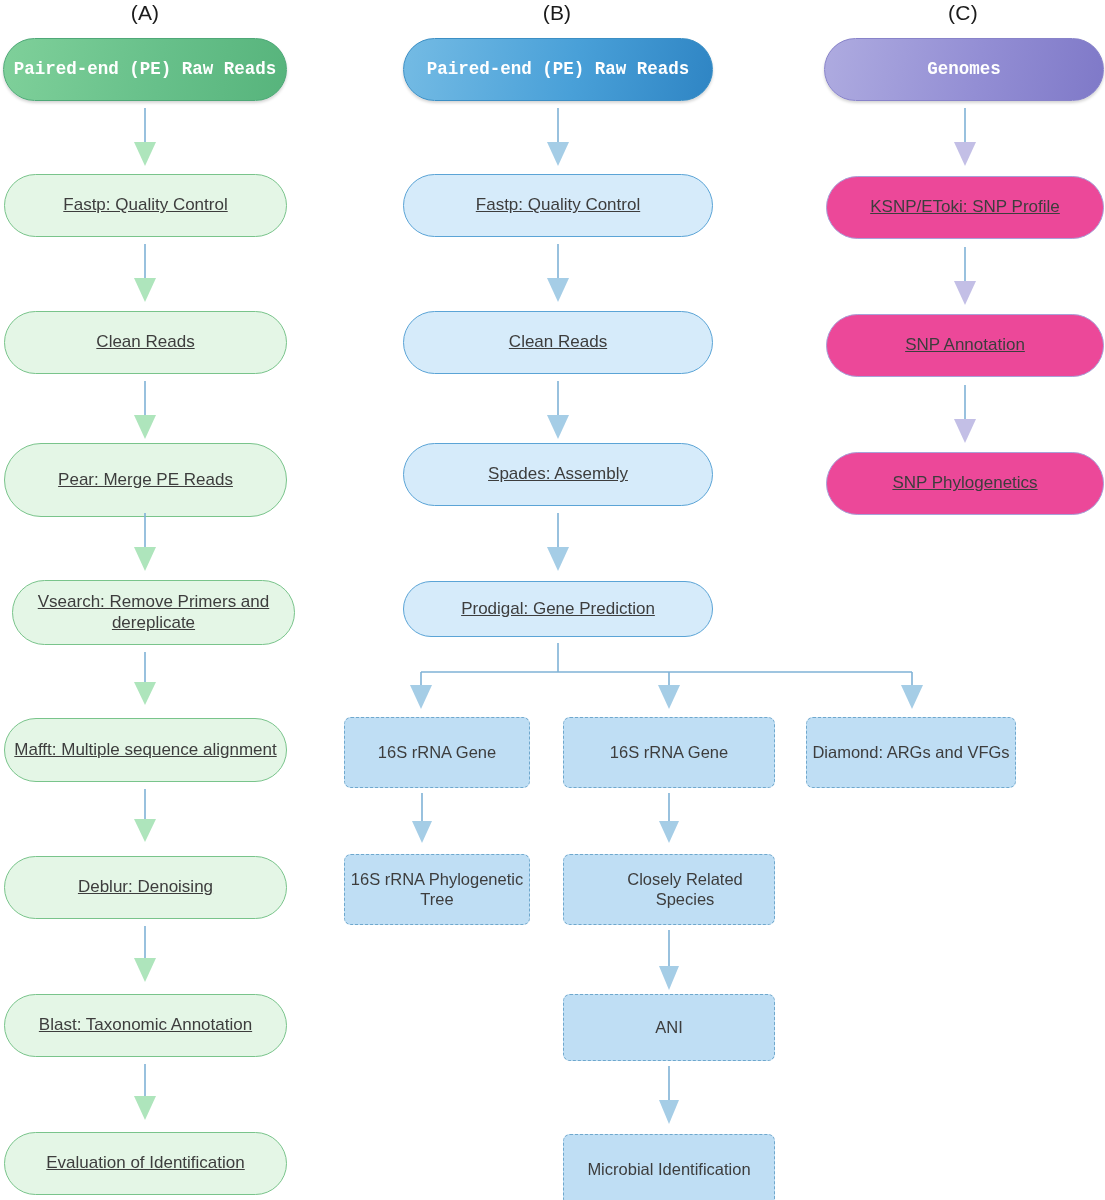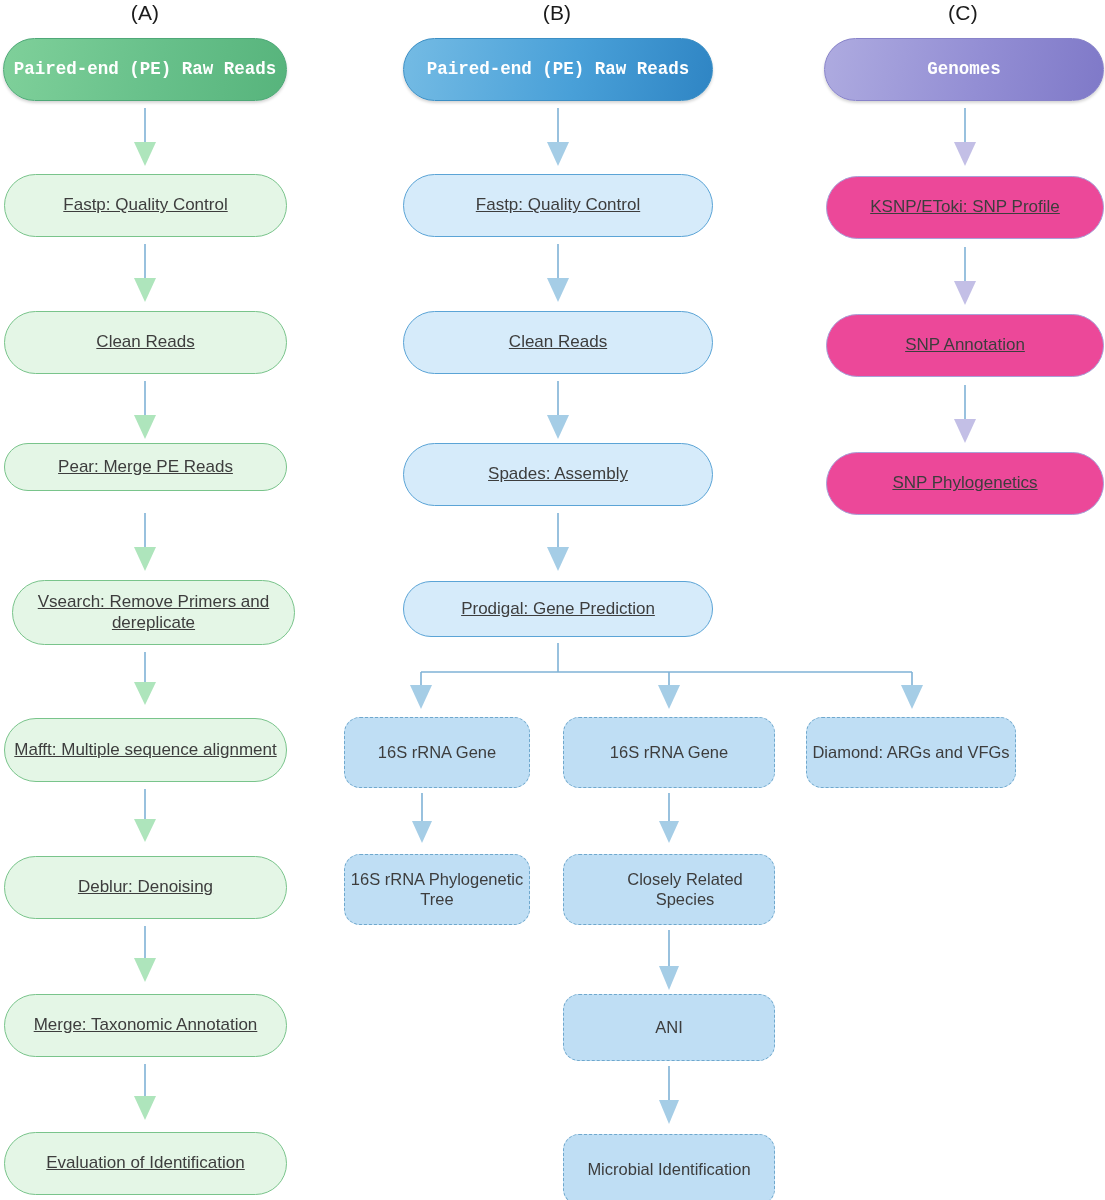--- a/index.html
+++ b/index.html
@@ -35,21 +35,21 @@
   .g-arrow{fill:#aee5bc;stroke:none;}
 
   
   .b-head{
     background:linear-gradient(100deg,#74bbe4 0%,#49a0d8 55%,#2f85c4 100%);
     border-color:#3c8fc4;
   }
   .b-step{background:#d6ebfa;border-color:#5ba4d6;color:#3d3d3d;}
   .b-arrow{fill:#a5cde6;stroke:none;}
   .b-dash{
-    background:#bfdef4;border:1.8px dashed #6fa8cd;border-radius:16px;
+    background:#bfdef4;border:1.8px dashed #6fa8cd;border-radius:7px;
     font-size:16.5px;color:#3d3d3d;
   }
 
   
   .p-head{
     background:linear-gradient(100deg,#aeabe0 0%,#938ed4 55%,#7f79c8 100%);
     border-color:#8883c9;
   }
   .p-step{background:#ec4899;border-color:#a7a1d8;color:#3d3d3d;}
   .p-arrow{fill:#c3bfe6;stroke:none;}
@@ -75,21 +75,21 @@
 <svg class="connector" style="left:132px;top:244px;" width="26" height="62">
   <line class="cline" x1="13" y1="0" x2="13" y2="36" stroke="#aee5bc" stroke-width="4"></line>
   <polygon class="g-arrow" points="2,34 24,34 13,58"></polygon>
 </svg>
 <div class="node pill step g-step" style="left:4px;top:311px;width:283px;height:63px;">Clean Reads</div>
 
 <svg class="connector" style="left:132px;top:381px;" width="26" height="62">
   <line class="cline" x1="13" y1="0" x2="13" y2="36" stroke="#aee5bc" stroke-width="4"></line>
   <polygon class="g-arrow" points="2,34 24,34 13,58"></polygon>
 </svg>
-<div class="node pill step g-step" style="left:4px;top:443px;width:283px;height:48px;">Pear: Merge PE Reads</div>
+<div class="node pill step g-step" style="left:4px;top:443px;width:283px;height:74px;">Pear: Merge PE Reads</div>
 
 <svg class="connector" style="left:132px;top:513px;" width="26" height="62">
   <line class="cline" x1="13" y1="0" x2="13" y2="36" stroke="#aee5bc" stroke-width="4"></line>
   <polygon class="g-arrow" points="2,34 24,34 13,58"></polygon>
 </svg>
 <div class="node pill step g-step" style="left:12px;top:580px;width:283px;height:65px;">Vsearch: Remove Primers and dereplicate</div>
 
 <svg class="connector" style="left:132px;top:652px;" width="26" height="56">
   <line class="cline" x1="13" y1="0" x2="13" y2="32" stroke="#aee5bc" stroke-width="4"></line>
   <polygon class="g-arrow" points="2,30 24,30 13,53"></polygon>
@@ -99,21 +99,21 @@
 <svg class="connector" style="left:132px;top:789px;" width="26" height="56">
   <line class="cline" x1="13" y1="0" x2="13" y2="32" stroke="#aee5bc" stroke-width="4"></line>
   <polygon class="g-arrow" points="2,30 24,30 13,53"></polygon>
 </svg>
 <div class="node pill step g-step" style="left:4px;top:856px;width:283px;height:63px;">Deblur: Denoising</div>
 
 <svg class="connector" style="left:132px;top:926px;" width="26" height="60">
   <line class="cline" x1="13" y1="0" x2="13" y2="34" stroke="#aee5bc" stroke-width="4"></line>
   <polygon class="g-arrow" points="2,32 24,32 13,56"></polygon>
 </svg>
-<div class="node pill step g-step" style="left:4px;top:994px;width:283px;height:63px;">Merge: Taxonomic Annotation</div>
+<div class="node pill step g-step" style="left:4px;top:994px;width:283px;height:63px;">Blast: Taxonomic Annotation</div>
 
 <svg class="connector" style="left:132px;top:1064px;" width="26" height="60">
   <line class="cline" x1="13" y1="0" x2="13" y2="34" stroke="#aee5bc" stroke-width="4"></line>
   <polygon class="g-arrow" points="2,32 24,32 13,56"></polygon>
 </svg>
 <div class="node pill step g-step" style="left:4px;top:1132px;width:283px;height:63px;">Evaluation of Identification</div>
 
 <div class="node pill header b-head" style="left:403px;top:38px;width:310px;height:63px;">Paired-end (PE) Raw Reads</div>
 
 <svg class="connector" style="left:545px;top:108px;" width="26" height="62">

